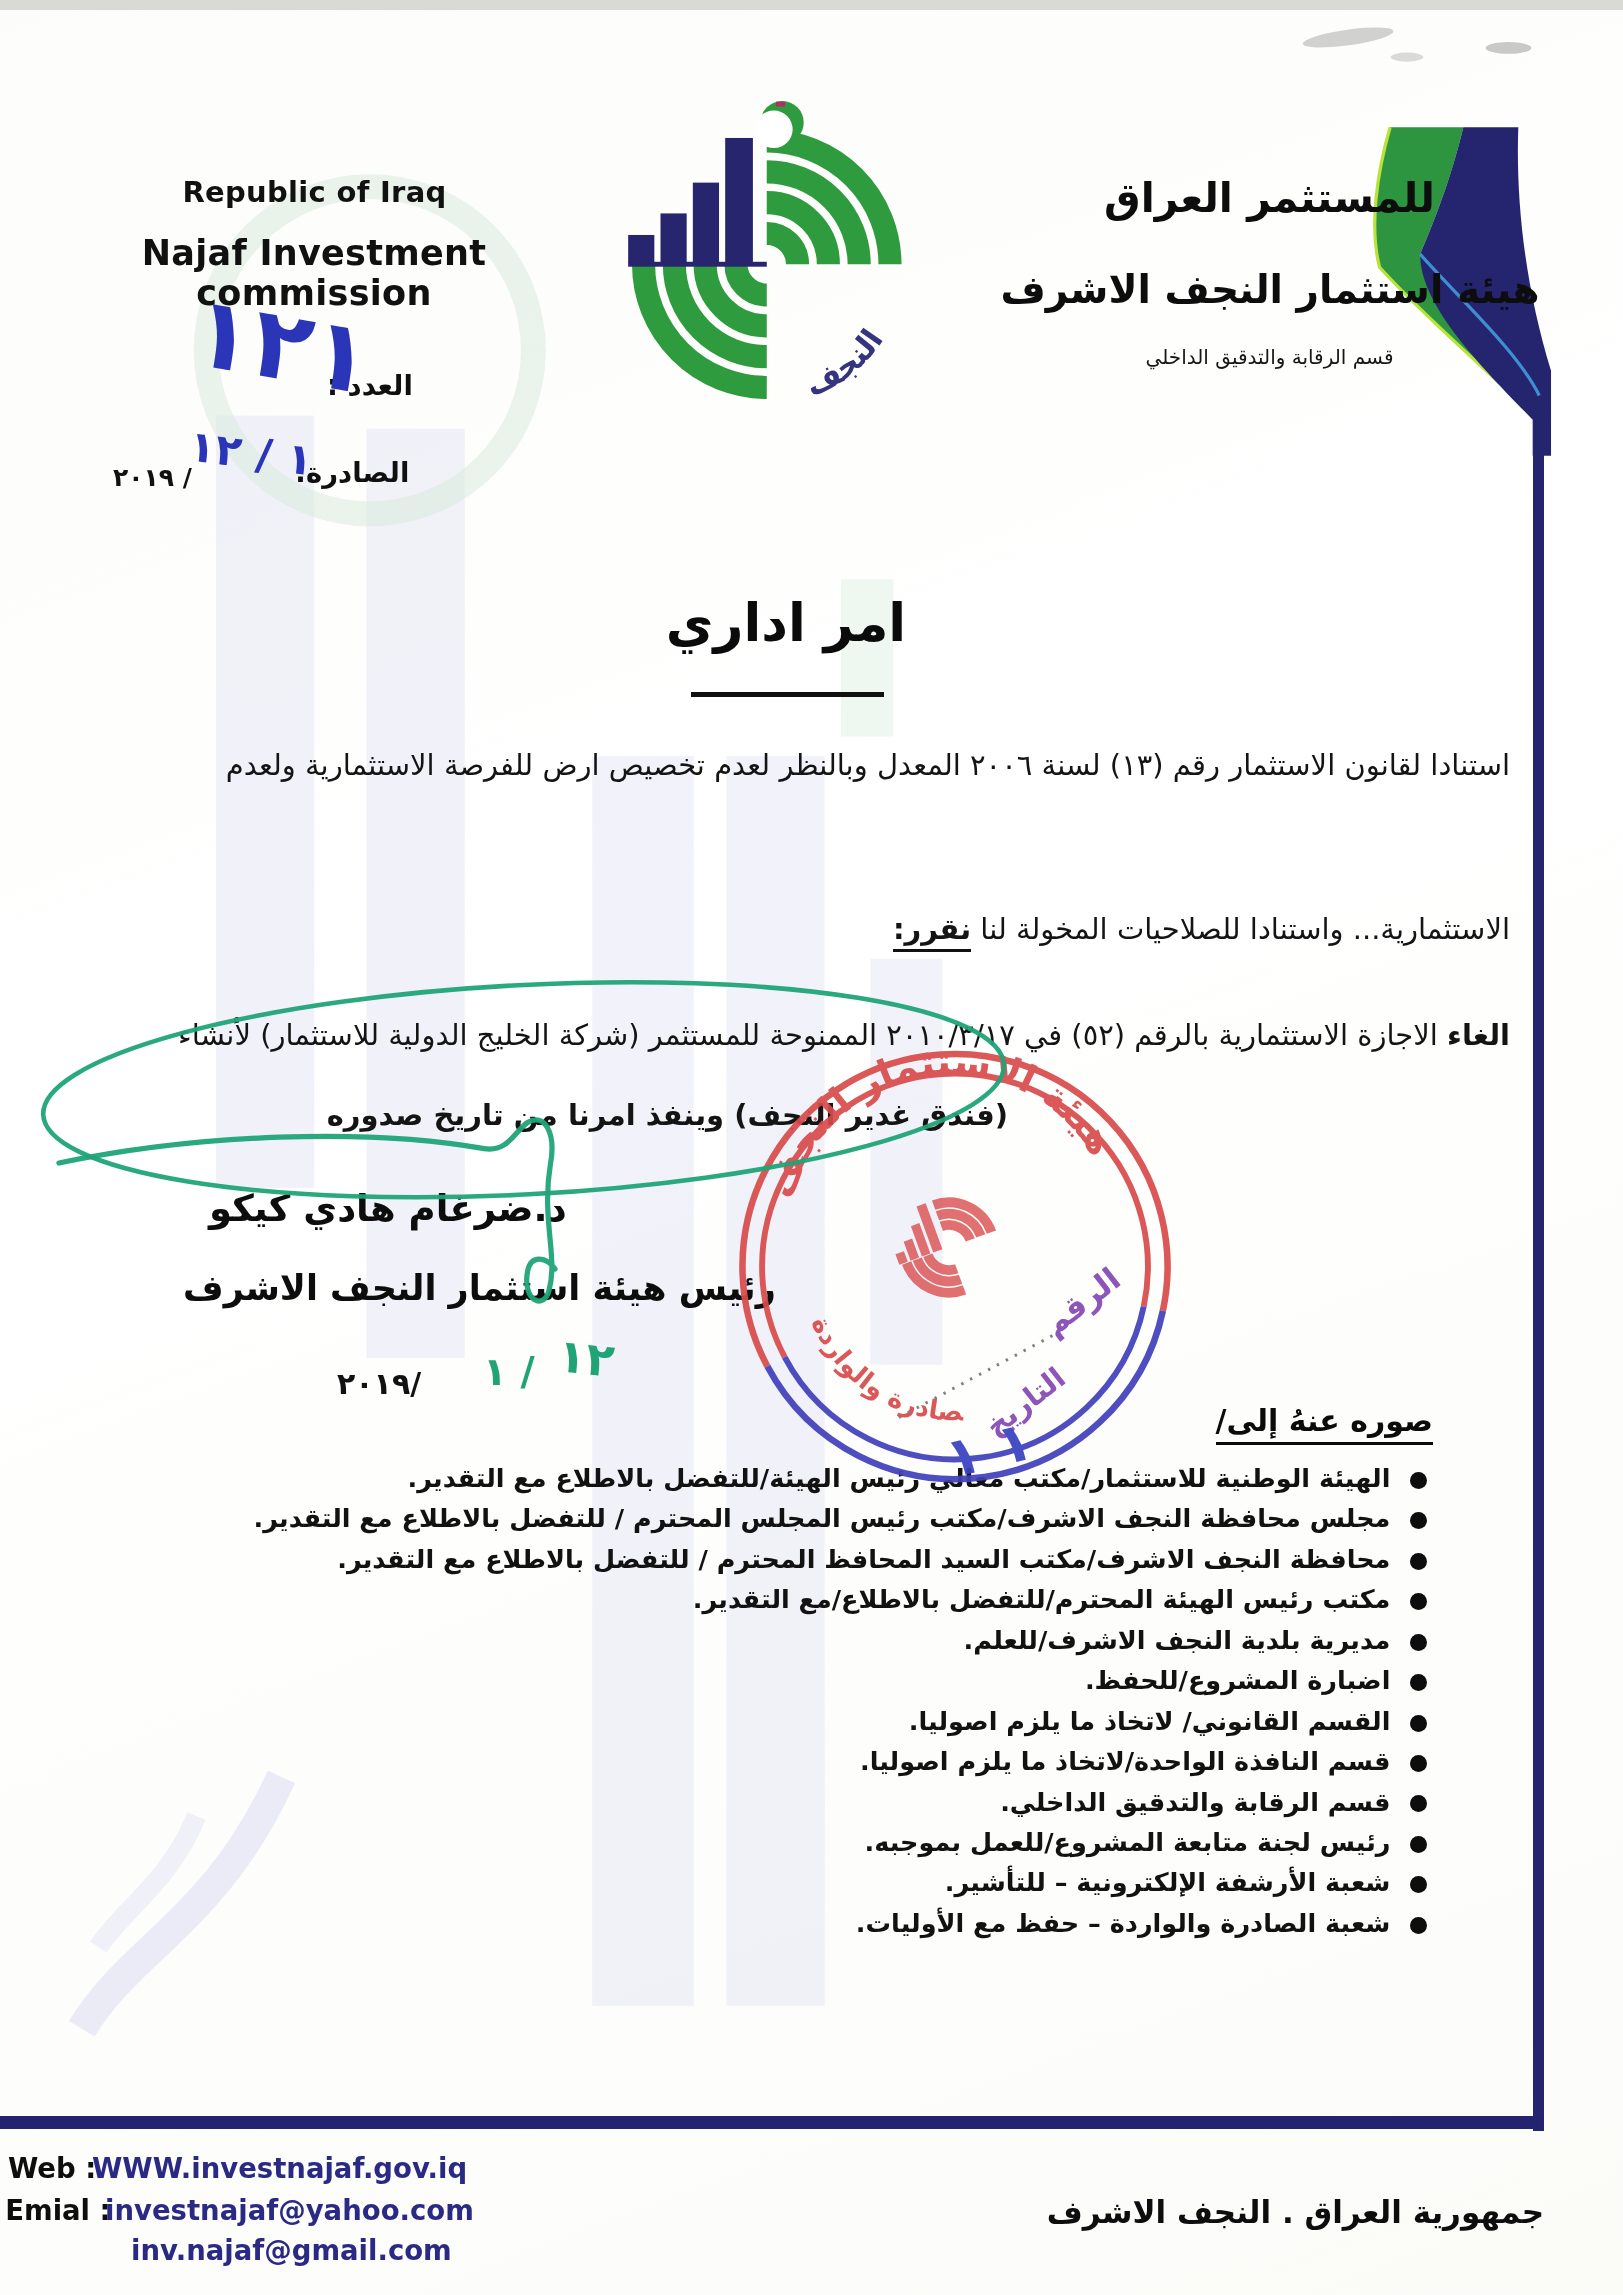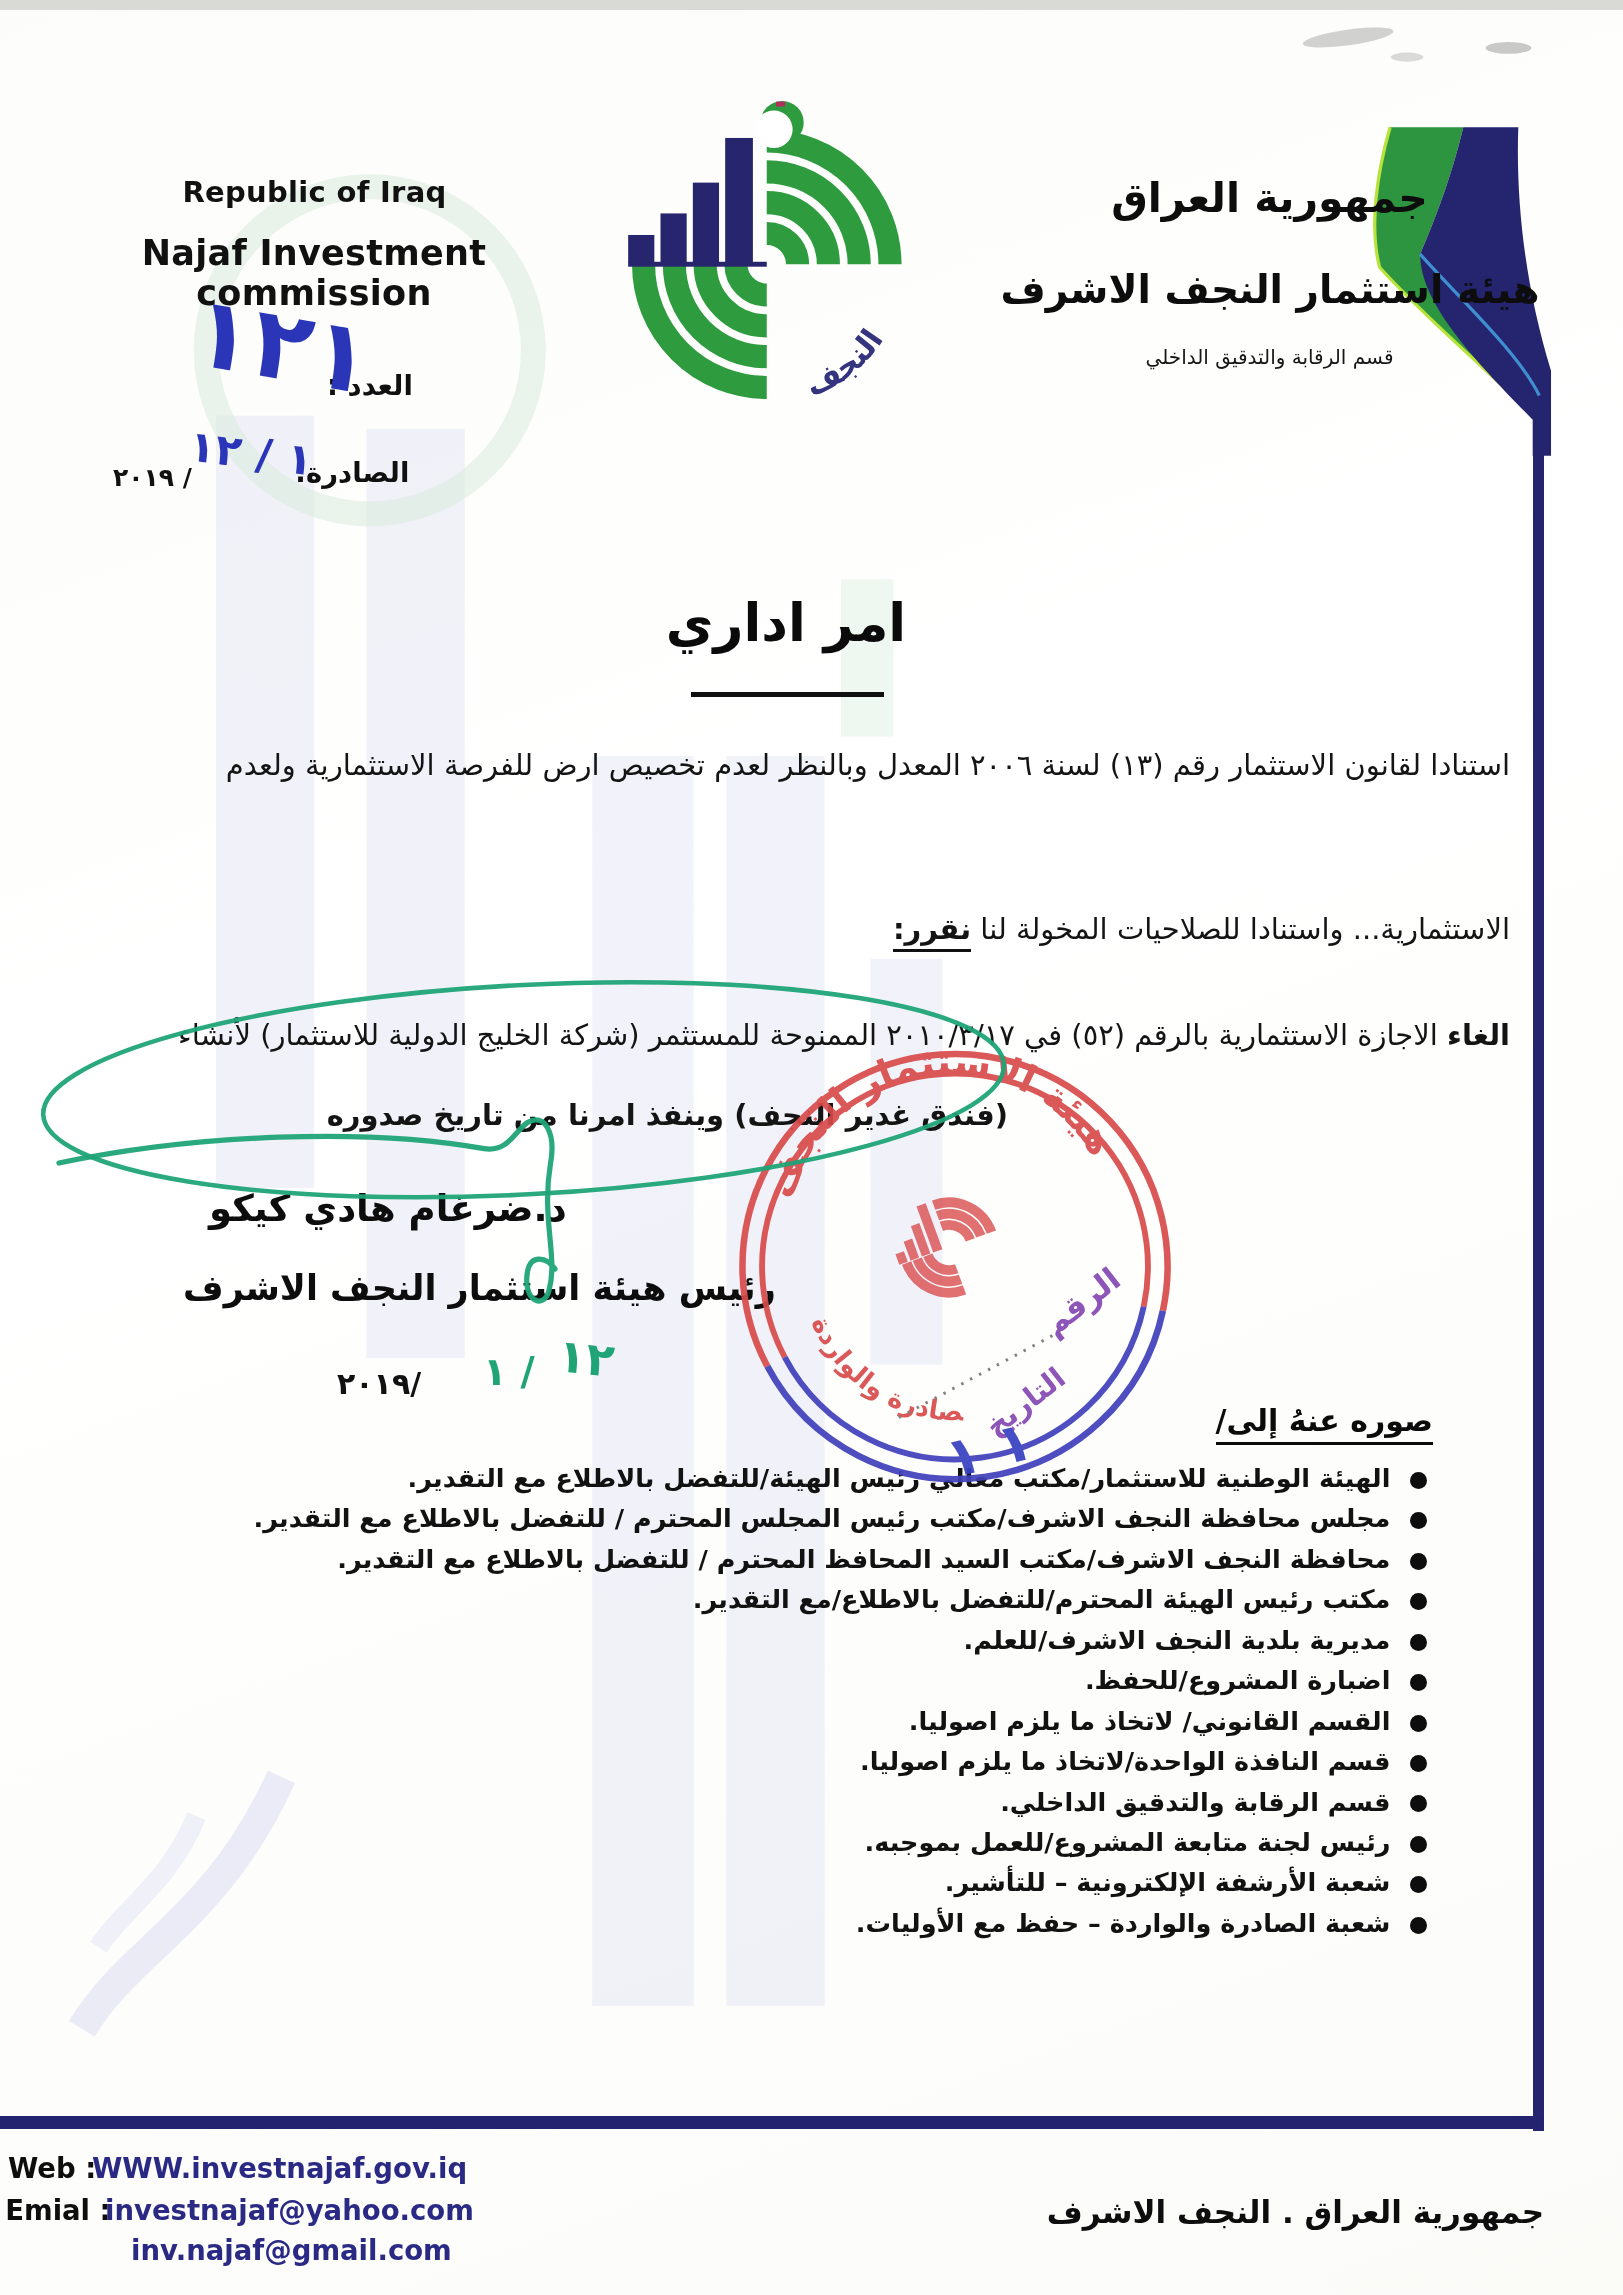--- a/index.html
+++ b/index.html
@@ -90,21 +90,21 @@
       <rect x="33.5" y="12" width="9" height="40.5"></rect>
       <rect x="2" y="52.2" width="45" height="1.6"></rect>
     </g>
     <g>
       <circle cx="52" cy="7" r="7" fill="#2e9b3e"></circle>
       <circle cx="49.3" cy="9.2" r="6.1" fill="#ffffff"></circle>
       <rect x="50" y="0.2" width="3" height="1.6" fill="#b03060"></rect>
     </g>
   </svg>
 
-  <div class="abs ar ar-h1 nowrap" style="left:1021px;top:164px;width:497px;text-align:center;z-index:2">جمهورية العراق</div>
+  <div class="abs ar ar-h1 nowrap" style="left:1021px;top:164px;width:497px;text-align:center;z-index:2">للمستثمر العراق</div>
   <div class="abs ar ar-h2 nowrap" style="left:995px;top:257px;width:550px;text-align:center;z-index:2">هيئة استثمار النجف الاشرف</div>
   <div class="abs ar ar-h3 nowrap" style="left:1021px;top:335px;width:497px;text-align:center;z-index:2">قسم الرقابة والتدقيق الداخلي</div>
 
   <div class="abs ar label nowrap" style="left:327px;top:359px;z-index:2">العدد :</div>
   <div class="abs hand-blue nowrap" style="left:193px;top:278px;font-size:98px;transform:rotate(10deg);z-index:2">١٢١</div>
   <div class="abs ar label nowrap" style="left:295px;top:446px;z-index:2">الصادرة:</div>
   <div class="abs hand-blue nowrap" style="left:189px;top:418px;font-size:43px;transform:rotate(7deg);z-index:2">١ / ١٢</div>
   <div class="abs nowrap" style="left:113px;top:453px;font-size:25px;font-weight:bold;color:#111;z-index:2">٢٠١٩ /</div>
 
   <div class="abs title-ar ar nowrap" style="left:655px;top:583px;width:262px;text-align:center;z-index:2">امر اداري</div>

